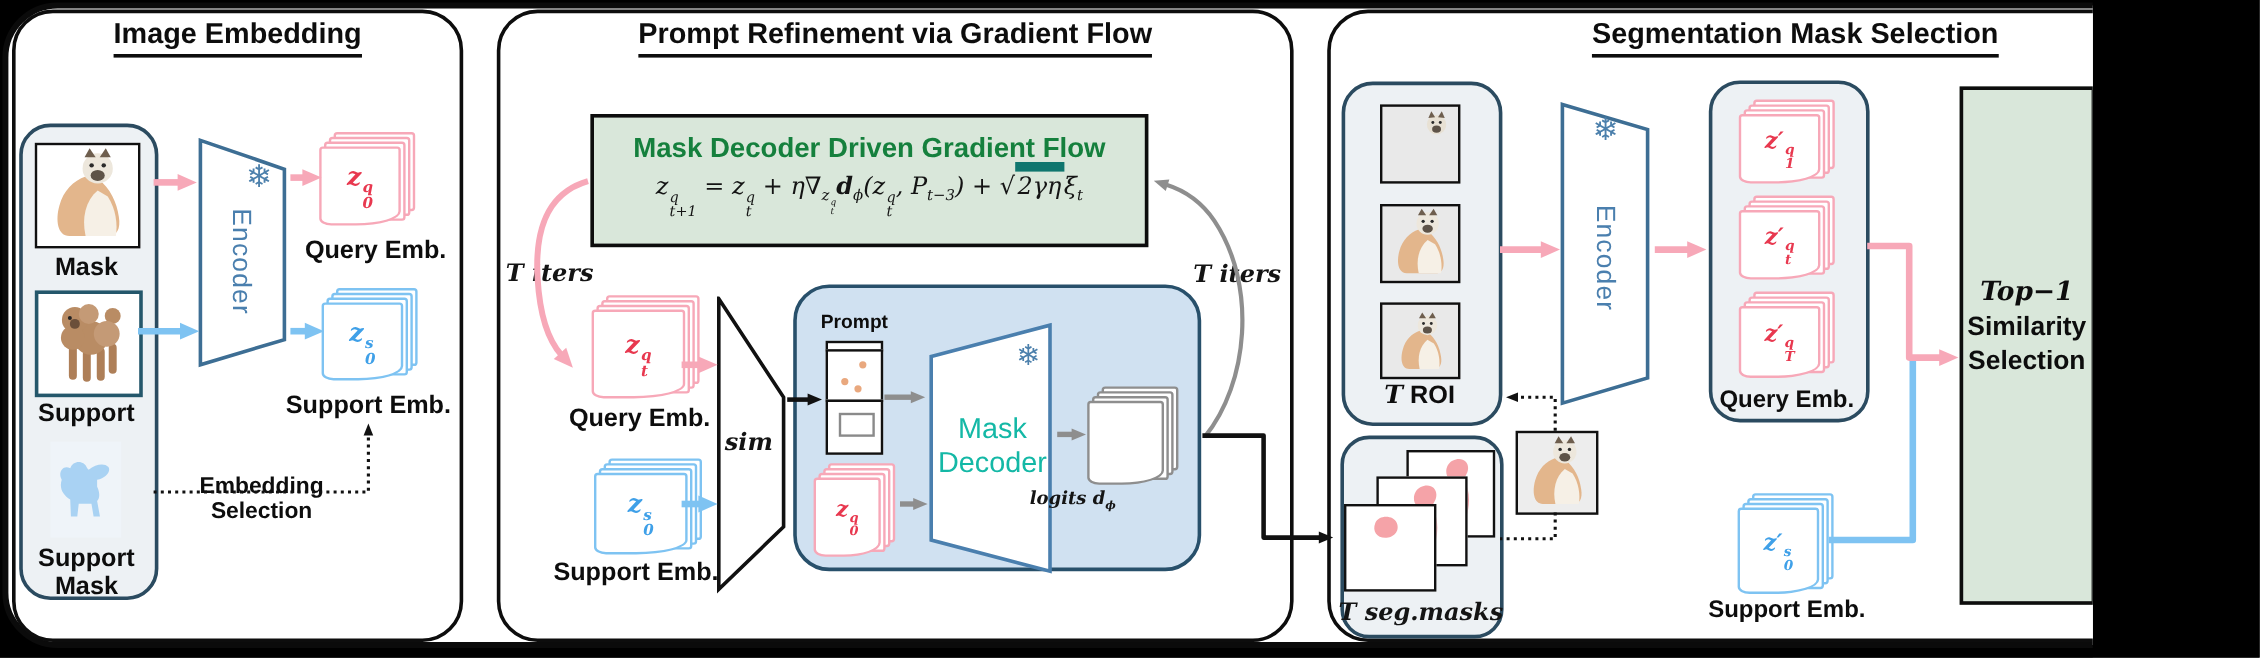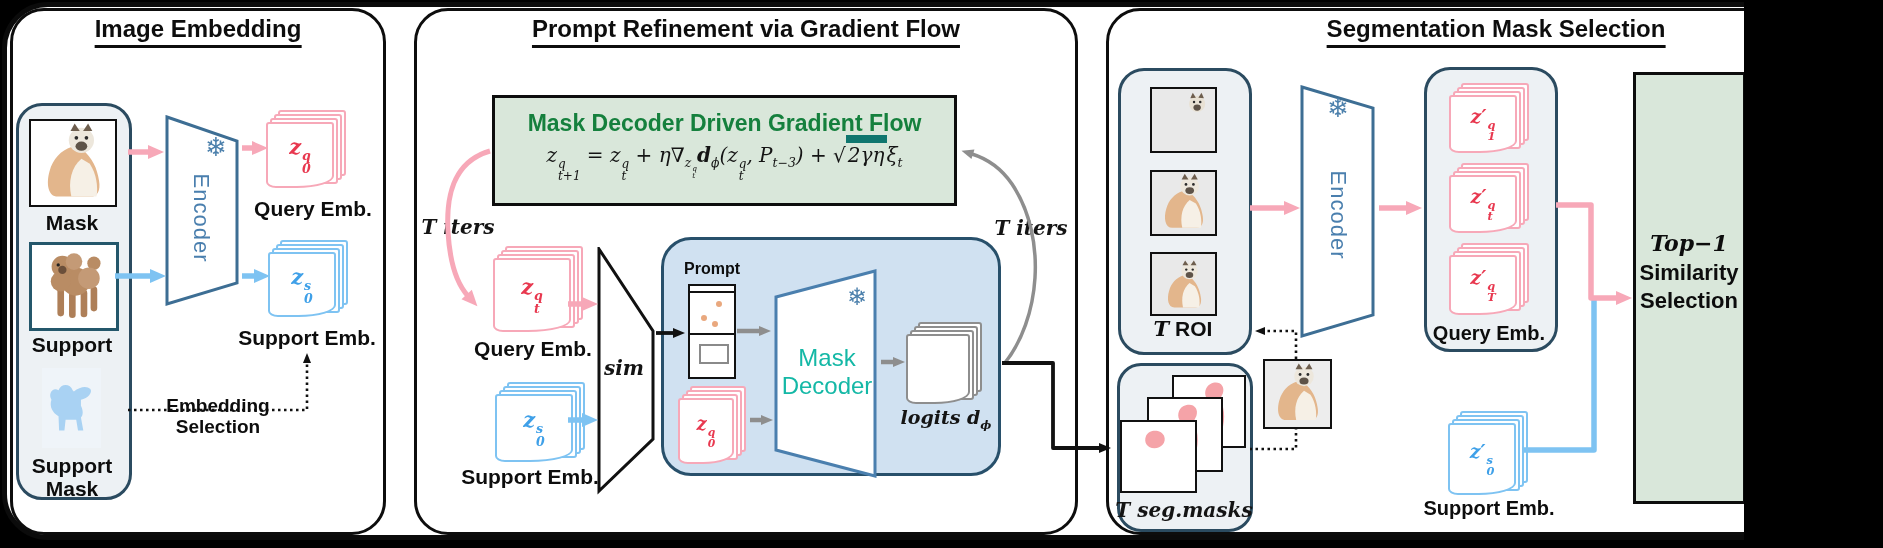--- a/index.html
+++ b/index.html
@@ -234,21 +234,21 @@
           </span></span>
       </b>
   </div>
 
   <div class="stk gray" style="left:906px;top:322px;width:76px;height:82px;">
     <i class="pg o3"></i>
       <i class="pg o2"></i>
       <i class="pg o1"></i>
     <b class="pg front"></b>
   </div>
-  <div class="mathlbl" style="left:946px;top:406px;font-size:19px;">logits <b>d</b><sub>ϕ</sub></div>
+  <div class="mathlbl" style="left:894px;top:406px;font-size:15px;">logits <b>d</b><sub>ϕ</sub></div>
 
   <div class="mathlbl" style="left:1031px;top:216px;">T iters</div>
 
   <section class="panel" id="p3"></section>
   <div class="ptitle" style="left:1496px;top:15px;">Segmentation Mask Selection</div>
 
   <div class="gbox" style="left:1118px;top:68px;width:128px;height:281px;"></div>
   <div class="img roi-img" style="left:1150px;top:87px;width:63px;height:62px;">
     <svg viewBox="0 0 100 100">
         <use href="#dogHead"></use>

